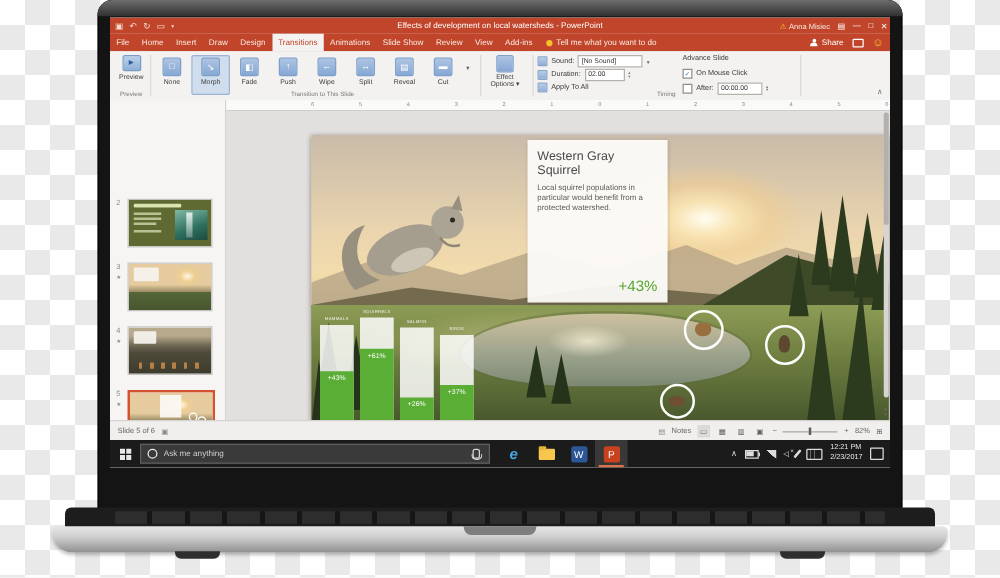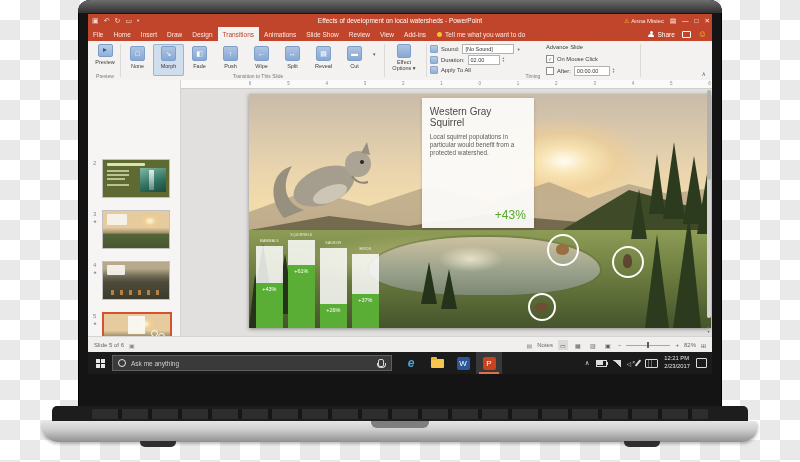--- a/index.html
+++ b/index.html
@@ -93,21 +93,21 @@
   .sc-bars{position:absolute;left:2px;bottom:0;display:flex;gap:1.5px;align-items:flex-end;height:16px;}
   .sc-ring{position:absolute;border:1px solid #fff;border-radius:50%;}
   
   .workspace{position:relative;width:532px;height:256px;background:#e2e0df;}
   .ruler{position:absolute;left:0;top:0;width:532px;height:8px;background:#fafaf9;border-bottom:1px solid #cfcdcb;}
   .ruler-nums{position:absolute;left:68px;top:1px;width:462px;display:flex;justify-content:space-between;font-size:4.5px;color:#8a8a8a;}
   .vscroll{position:absolute;right:1px;top:10px;width:4px;height:228px;background:#d7d5d3;border-radius:2px;}
   .vscroll i{position:absolute;left:0;top:0;width:4px;height:90px;background:#b3b1ae;border-radius:2px;display:block;}
   .slide-nav{position:absolute;right:0;bottom:2px;width:7px;text-align:center;font-size:4px;color:#6f6d6b;line-height:5px;}
   
-  .canvas{position:absolute;left:68px;top:14px;width:462px;height:234px;background:#d7c8ab;overflow:hidden;box-shadow:0 1px 4px rgba(0,0,0,.4);}
+  .canvas{position:absolute;left:68px;top:28px;width:462px;height:234px;background:#d7c8ab;overflow:hidden;box-shadow:0 1px 4px rgba(0,0,0,.4);}
   .sky{position:absolute;inset:0;background:linear-gradient(180deg,#c9bba9 0%,#e9d4ae 32%,#f3dcab 48%,#d6c196 62%,#b5a67e 70%);}
   .sun{position:absolute;left:38%;top:2%;width:55%;height:70%;
     background:radial-gradient(closest-side at 55% 38%,#fffdf2 0%,#fbe6b3d9 22%,#f3cd8c80 45%,transparent 70%);}
   .land-svg{position:absolute;inset:0;}
   .meadow{position:absolute;left:0;bottom:0;width:100%;height:42%;
     background:linear-gradient(180deg,#8d9c55 0%,#6d7d40 45%,#45542b 100%);}
   .meadow-glow{position:absolute;left:10%;bottom:18%;width:55%;height:22%;
     background:radial-gradient(closest-side,#efdca680,transparent);}
   .lake{position:absolute;left:26%;top:61%;width:50%;height:25%;border-radius:50% 50% 45% 45%/60% 60% 45% 45%;
     background:linear-gradient(180deg,#cdc1a0,#99a18b 60%,#7d8872);box-shadow:0 0 0 2px #5c6a3f66;}

